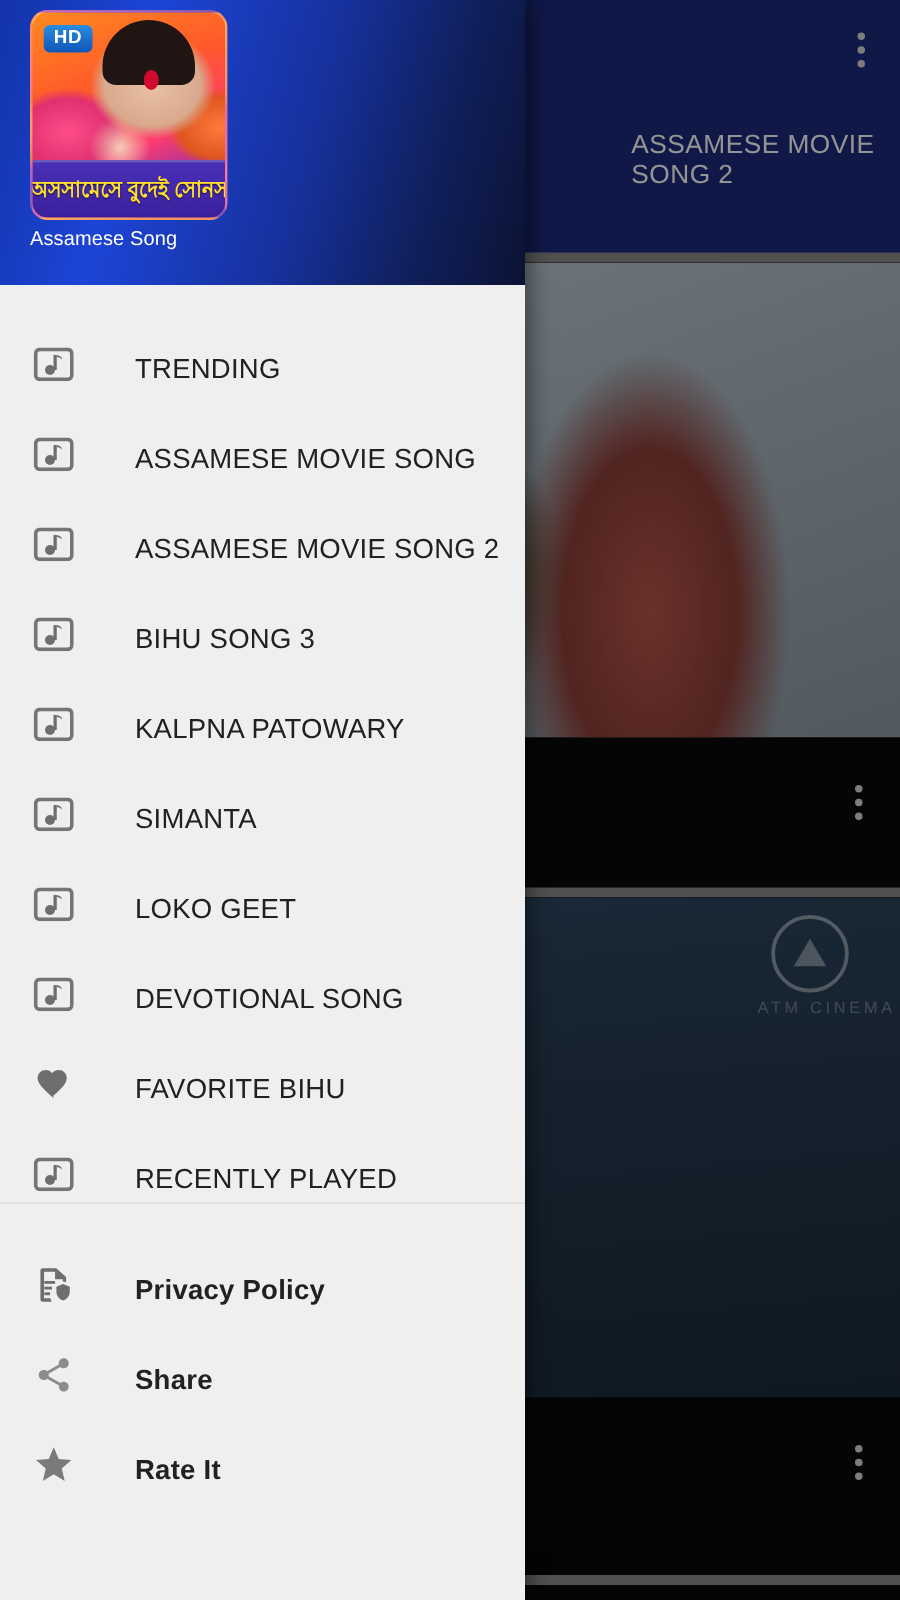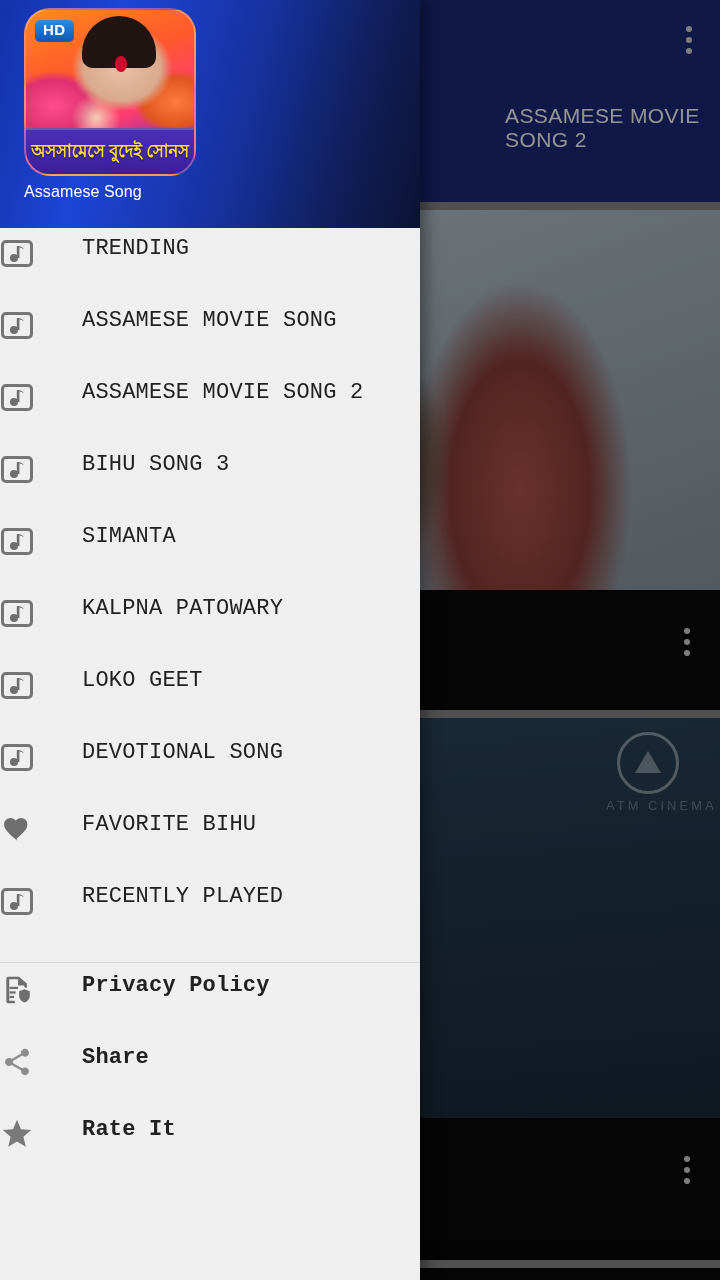--- a/index.html
+++ b/index.html
@@ -100,22 +100,22 @@
     background:#efefef;
     box-shadow:4px 0 16px rgba(0,0,0,.45);
     overflow:hidden;
   }
 
   .dheader {
     position:relative; width:420px; height:228px;
     background:linear-gradient(105deg, #1233a8 0%, #1d44d6 26%, #16319c 58%, #101f5c 80%, #0b1333 100%);
   }
   .app-icon {
-    position:absolute; left:24px; top:8px; width:172px; height:168px;
-    border-radius:26px; overflow:hidden;
+    position:absolute; left:24px; top:8px; width:158px; height:168px;
+    border-radius:14px; overflow:hidden;
     border:2px solid rgba(255,255,255,.28);
     background:
       radial-gradient(ellipse 70px 60px at 96px 58px, #e9c0a6 0%, #d9a98c 55%, rgba(0,0,0,0) 72%),
       radial-gradient(circle 34px at 70px 108px, #f2cdb6 0%, rgba(0,0,0,0) 72%),
       radial-gradient(ellipse 60px 44px at 28px 96px, #ff4d8a 0%, #e03070 60%, rgba(0,0,0,0) 80%),
       radial-gradient(ellipse 54px 40px at 150px 92px, #ff7a3d 0%, #e0561f 60%, rgba(0,0,0,0) 80%),
       linear-gradient(160deg, #ff8a1f 0%, #ff5a2a 35%, #ff3d6e 62%, #7a2ab5 86%, #4a1a8c 100%);
   }
   .app-icon .hair {
     position:absolute; left:56px; top:6px; width:74px; height:52px;
@@ -143,22 +143,22 @@
     text-shadow:0 1px 1px rgba(0,0,0,.6);
     white-space:nowrap; transform:scale(.96,1.06);
   }
   .dheader-name {
     position:absolute; left:24px; top:183px;
     font-size:16px; color:#fff; letter-spacing:.1px;
   }
 
   .dlist { padding-top:8px; }
   .ditem {
-    position:relative; display:flex; align-items:flex-start;
-    height:72px; cursor:pointer;font-family:Liberation Mono, monospace;
+    position:relative; display:flex; align-items:flex-end;
+    height:72px; padding-left:26px; cursor:pointer;
   }
   .ditem .ico { width:34px; height:34px; flex:0 0 34px; display:flex; align-items:center; justify-content:center; }
   .ditem .lbl {
     margin-left:48px; font-size:22px; color:#212121;
     letter-spacing:.2px; white-space:nowrap;
   }
   .ditem.bottom .lbl { font-size:22px; font-weight:700; }
 
   .ddivider { height:1px; background:#dadada; margin:6px 0 10px; }
 
@@ -290,33 +290,33 @@
 
       <div class="ditem">
         <span class="ico">
           <svg class="ic" width="32" height="27" viewBox="0 0 32 27">
             <rect x="1.5" y="1.5" width="29" height="24" rx="3.5" fill="none" stroke="#757575" stroke-width="3"></rect>
             <circle cx="13" cy="18" r="4" fill="#6e6e6e"></circle>
             <rect x="15.8" y="6" width="2.6" height="12" fill="#6e6e6e"></rect>
             <path d="M18.4 6 q4.2 1.1 4.2 3.6 q-1.4 -1.9 -4.2 -2.1z" fill="#6e6e6e"></path>
           </svg>
         </span>
+        <span class="lbl">KALPNA PATOWARY</span>
+      </div>
+
+      <div class="ditem">
+        <span class="ico">
+          <svg class="ic" width="32" height="27" viewBox="0 0 32 27">
+            <rect x="1.5" y="1.5" width="29" height="24" rx="3.5" fill="none" stroke="#757575" stroke-width="3"></rect>
+            <circle cx="13" cy="18" r="4" fill="#6e6e6e"></circle>
+            <rect x="15.8" y="6" width="2.6" height="12" fill="#6e6e6e"></rect>
+            <path d="M18.4 6 q4.2 1.1 4.2 3.6 q-1.4 -1.9 -4.2 -2.1z" fill="#6e6e6e"></path>
+          </svg>
+        </span>
         <span class="lbl">SIMANTA</span>
-      </div>
-
-      <div class="ditem">
-        <span class="ico">
-          <svg class="ic" width="32" height="27" viewBox="0 0 32 27">
-            <rect x="1.5" y="1.5" width="29" height="24" rx="3.5" fill="none" stroke="#757575" stroke-width="3"></rect>
-            <circle cx="13" cy="18" r="4" fill="#6e6e6e"></circle>
-            <rect x="15.8" y="6" width="2.6" height="12" fill="#6e6e6e"></rect>
-            <path d="M18.4 6 q4.2 1.1 4.2 3.6 q-1.4 -1.9 -4.2 -2.1z" fill="#6e6e6e"></path>
-          </svg>
-        </span>
-        <span class="lbl">KALPNA PATOWARY</span>
       </div>
 
       <div class="ditem">
         <span class="ico">
           <svg class="ic" width="32" height="27" viewBox="0 0 32 27">
             <rect x="1.5" y="1.5" width="29" height="24" rx="3.5" fill="none" stroke="#757575" stroke-width="3"></rect>
             <circle cx="13" cy="18" r="4" fill="#6e6e6e"></circle>
             <rect x="15.8" y="6" width="2.6" height="12" fill="#6e6e6e"></rect>
             <path d="M18.4 6 q4.2 1.1 4.2 3.6 q-1.4 -1.9 -4.2 -2.1z" fill="#6e6e6e"></path>
           </svg>

